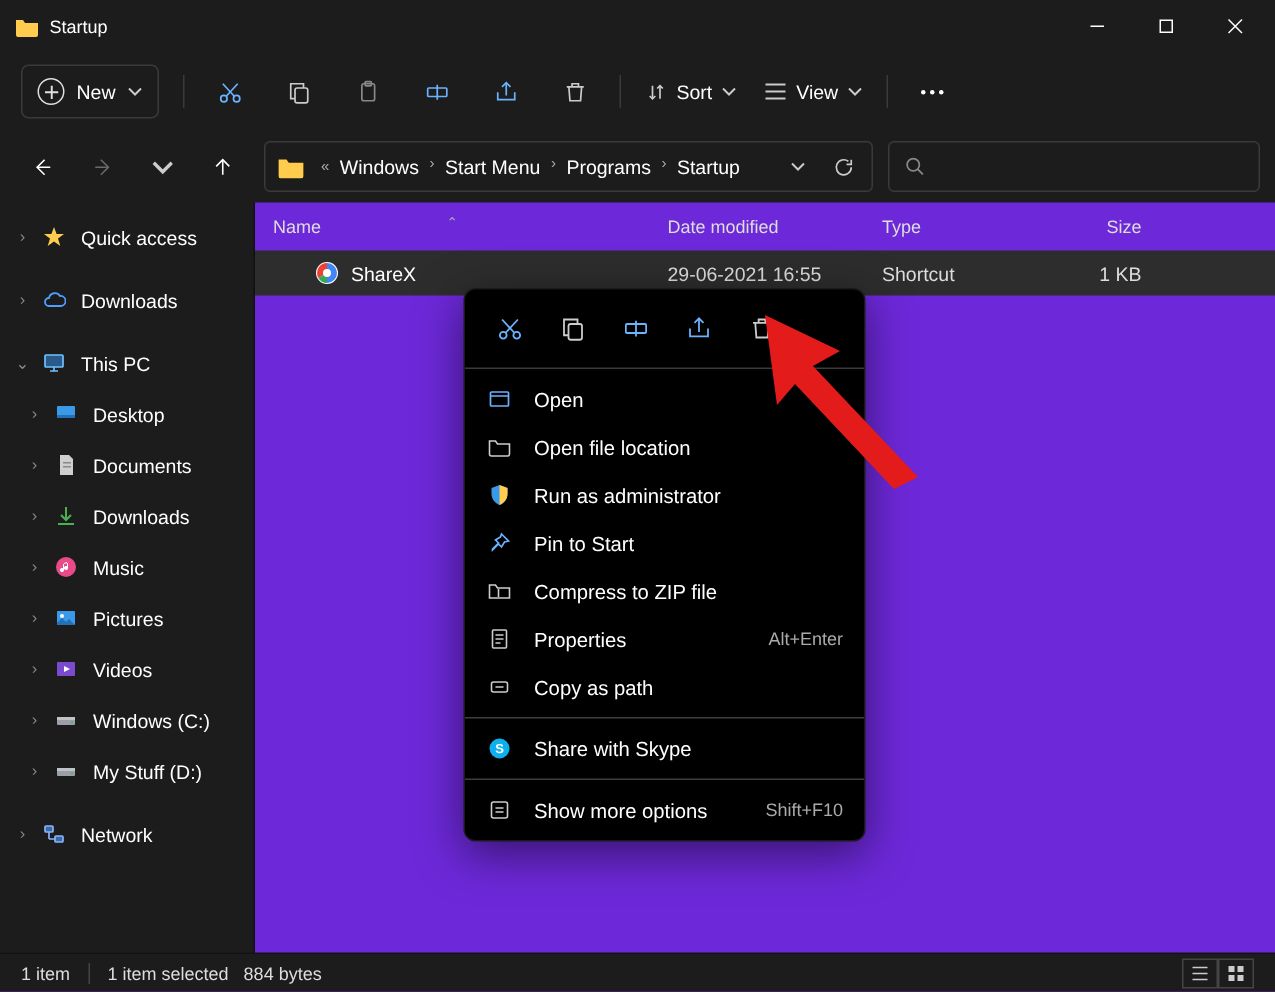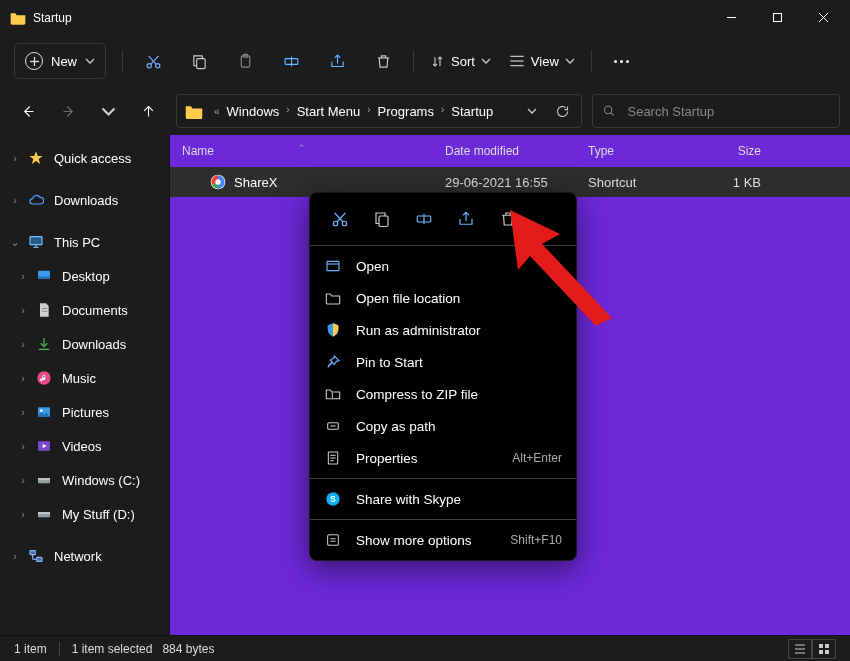--- a/index.html
+++ b/index.html
@@ -255,21 +255,20 @@
           <path d="M20 12 a8 8 0 1 1 -3 -6.2"></path>
           <path d="M20 4 v5 h-5"></path>
         </svg>
       </div>
   </div>
   <div class="searchbox">
     <svg viewBox="0 0 24 24" fill="none" stroke="#888" stroke-width="2">
         <circle cx="10" cy="10" r="7"></circle>
         <line x1="15" y1="15" x2="21" y2="21"></line>
       </svg>
-    <input placeholder="Search Startup" style="">
   </div>
 </div>
 
 <div class="body">
 
   <div class="sidebar" id="sidebar">
       <div class="sbi">
         <span class="exp" style="color:#888;font-size:11px">›</span>
         <span class="ic">
           <svg width="16" height="16" viewBox="0 0 24 24" fill="#ffcc4d">
@@ -526,38 +525,38 @@
           <svg width="16" height="16" viewBox="0 0 24 24" fill="none" stroke="#ccc" stroke-width="1.6">
             <path d="M2 6 h6 l2 3 h12 v10 H2 Z"></path>
             <line x1="11" y1="10" x2="11" y2="18"></line>
           </svg>
         </span>
         <span>Compress to ZIP file</span>
       </div>
       <div class="ctx-item">
         <span class="mi">
           <svg width="16" height="16" viewBox="0 0 24 24" fill="none" stroke="#ccc" stroke-width="1.6">
-            <rect x="4" y="7" width="16" height="10" rx="2"></rect>
-            <line x1="8" y1="12" x2="16" y2="12"></line>
-          </svg>
-        </span>
-        <span>Copy as path</span>
-      </div>
-      <div class="ctx-item">
-        <span class="mi">
-          <svg width="16" height="16" viewBox="0 0 24 24" fill="none" stroke="#ccc" stroke-width="1.6">
             <rect x="5" y="3" width="14" height="18" rx="1"></rect>
             <line x1="8" y1="8" x2="16" y2="8"></line>
             <line x1="8" y1="12" x2="16" y2="12"></line>
             <line x1="8" y1="16" x2="13" y2="16"></line>
           </svg>
         </span>
         <span>Properties</span>
         <span class="sc">Alt+Enter</span>
       </div>
+      <div class="ctx-item">
+        <span class="mi">
+          <svg width="16" height="16" viewBox="0 0 24 24" fill="none" stroke="#ccc" stroke-width="1.6">
+            <rect x="4" y="7" width="16" height="10" rx="2"></rect>
+            <line x1="8" y1="12" x2="16" y2="12"></line>
+          </svg>
+        </span>
+        <span>Copy as path</span>
+      </div>
       <div class="ctx-div"></div>
       <div class="ctx-item">
         <span class="mi">
           <svg width="16" height="16" viewBox="0 0 24 24">
             <circle cx="12" cy="12" r="10" fill="#0cb0ee"></circle>
             <text x="12" y="17" text-anchor="middle" font-size="13" font-weight="bold" fill="#fff">S</text>
           </svg>
         </span>
         <span>Share with Skype</span>
       </div>

